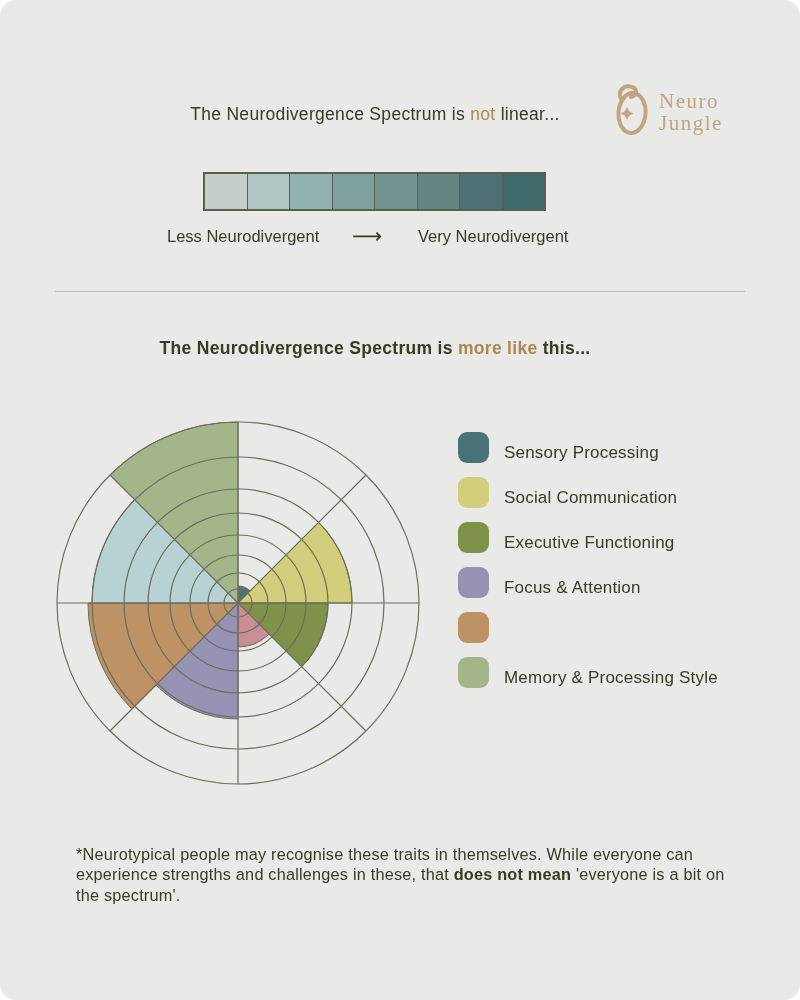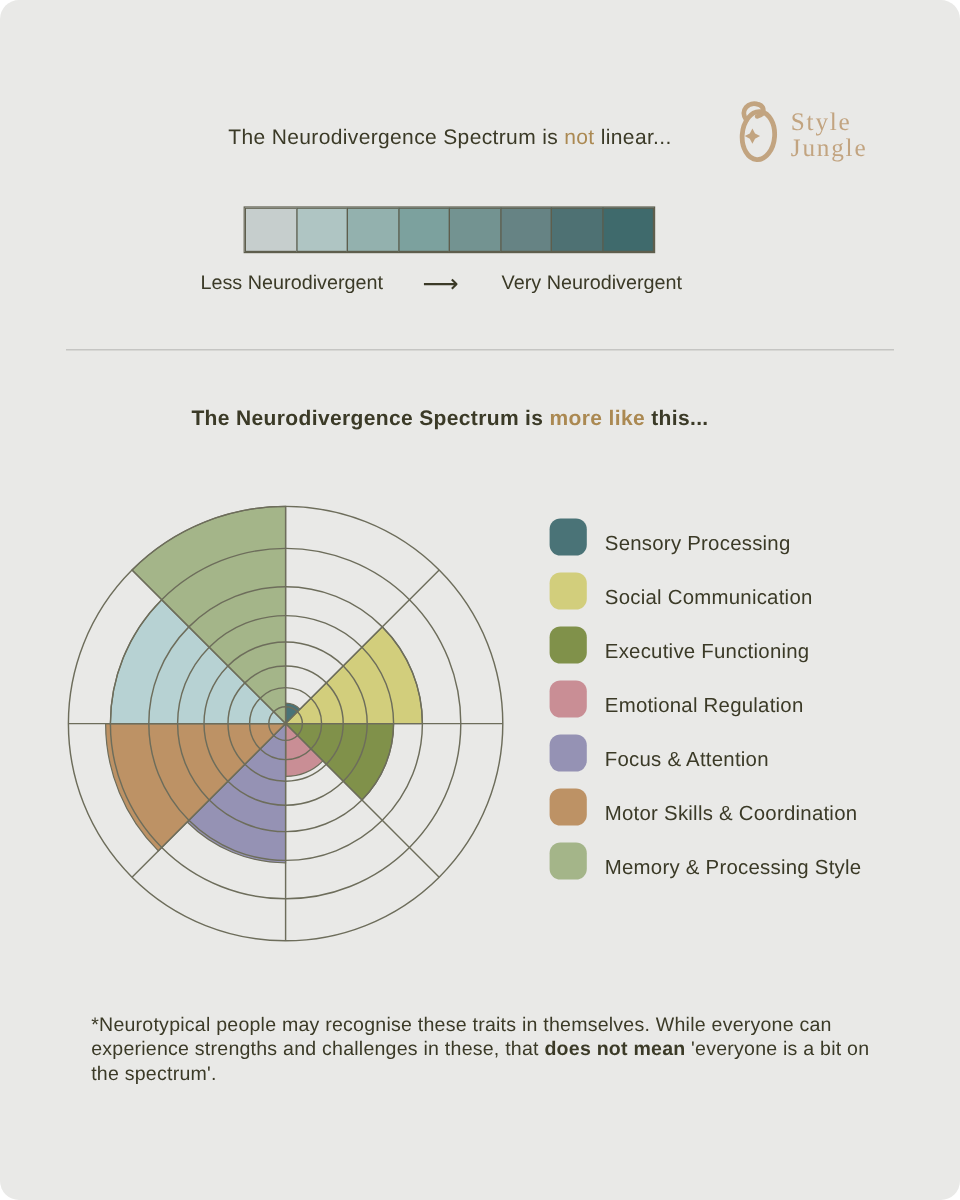--- a/index.html
+++ b/index.html
@@ -83,21 +83,21 @@
 
   <div class="logo">
     <span>
       <svg width="42" height="56" viewBox="0 0 42 56" fill="none">
         <ellipse cx="22" cy="31" rx="13.5" ry="20" stroke="#c2a480" stroke-width="4" transform="rotate(4 22 31)"></ellipse>
         <path d="M 12 18 C 6 10, 14 2, 22 5 C 28 7, 27 14, 21 15" stroke="#c2a480" stroke-width="4" fill="none" stroke-linecap="round"></path>
         <path d="M 17 25 l 2.2 4.2 4.2 2.2 -4.2 2.2 -2.2 4.2 -2.2 -4.2 -4.2 -2.2 4.2 -2.2 z" fill="#c2a480"></path>
       </svg>
     </span>
     <span class="logo-text">
-      <span>Style</span><br>
+      <span>Neuro</span><br>
       <span>Jungle</span>
     </span>
   </div>
 
   <div class="scale-bar" id="scale-bar">
       <div class="seg" style="background: rgb(198, 206, 205);"></div>
       <div class="seg" style="background: rgb(175, 197, 195);"></div>
       <div class="seg" style="background: rgb(147, 177, 174);"></div>
       <div class="seg" style="background: rgb(124, 161, 158);"></div>
       <div class="seg" style="background: rgb(115, 147, 145);"></div>
@@ -154,30 +154,25 @@
       </div>
       <div class="legend-item">
         <div class="legend-swatch" style="background: rgb(210, 206, 124);"></div>
         <div class="legend-label">Social Communication</div>
       </div>
       <div class="legend-item">
         <div class="legend-swatch" style="background: rgb(128, 145, 74);"></div>
         <div class="legend-label">Executive Functioning</div>
       </div>
       <div class="legend-item">
-        <div class="legend-swatch" style="background: rgb(201, 142, 149);"></div>
-        <div class="legend-label">Emotional Regulation</div>
-      </div>
-      <div class="legend-item">
         <div class="legend-swatch" style="background: rgb(149, 146, 180);"></div>
         <div class="legend-label">Focus &amp; Attention</div>
       </div>
       <div class="legend-item">
         <div class="legend-swatch" style="background: rgb(189, 146, 101);"></div>
-        <div class="legend-label">Motor Skills &amp; Coordination</div>
       </div>
       <div class="legend-item">
         <div class="legend-swatch" style="background: rgb(164, 181, 137);"></div>
         <div class="legend-label">Memory &amp; Processing Style</div>
       </div>
     </div>
 
   <div class="footnote">
     <span>*Neurotypical people may recognise these traits in themselves. While everyone can experience strengths and challenges in these, that </span><b>does not mean</b><span> 'everyone is a bit on the spectrum'.</span>
   </div>

